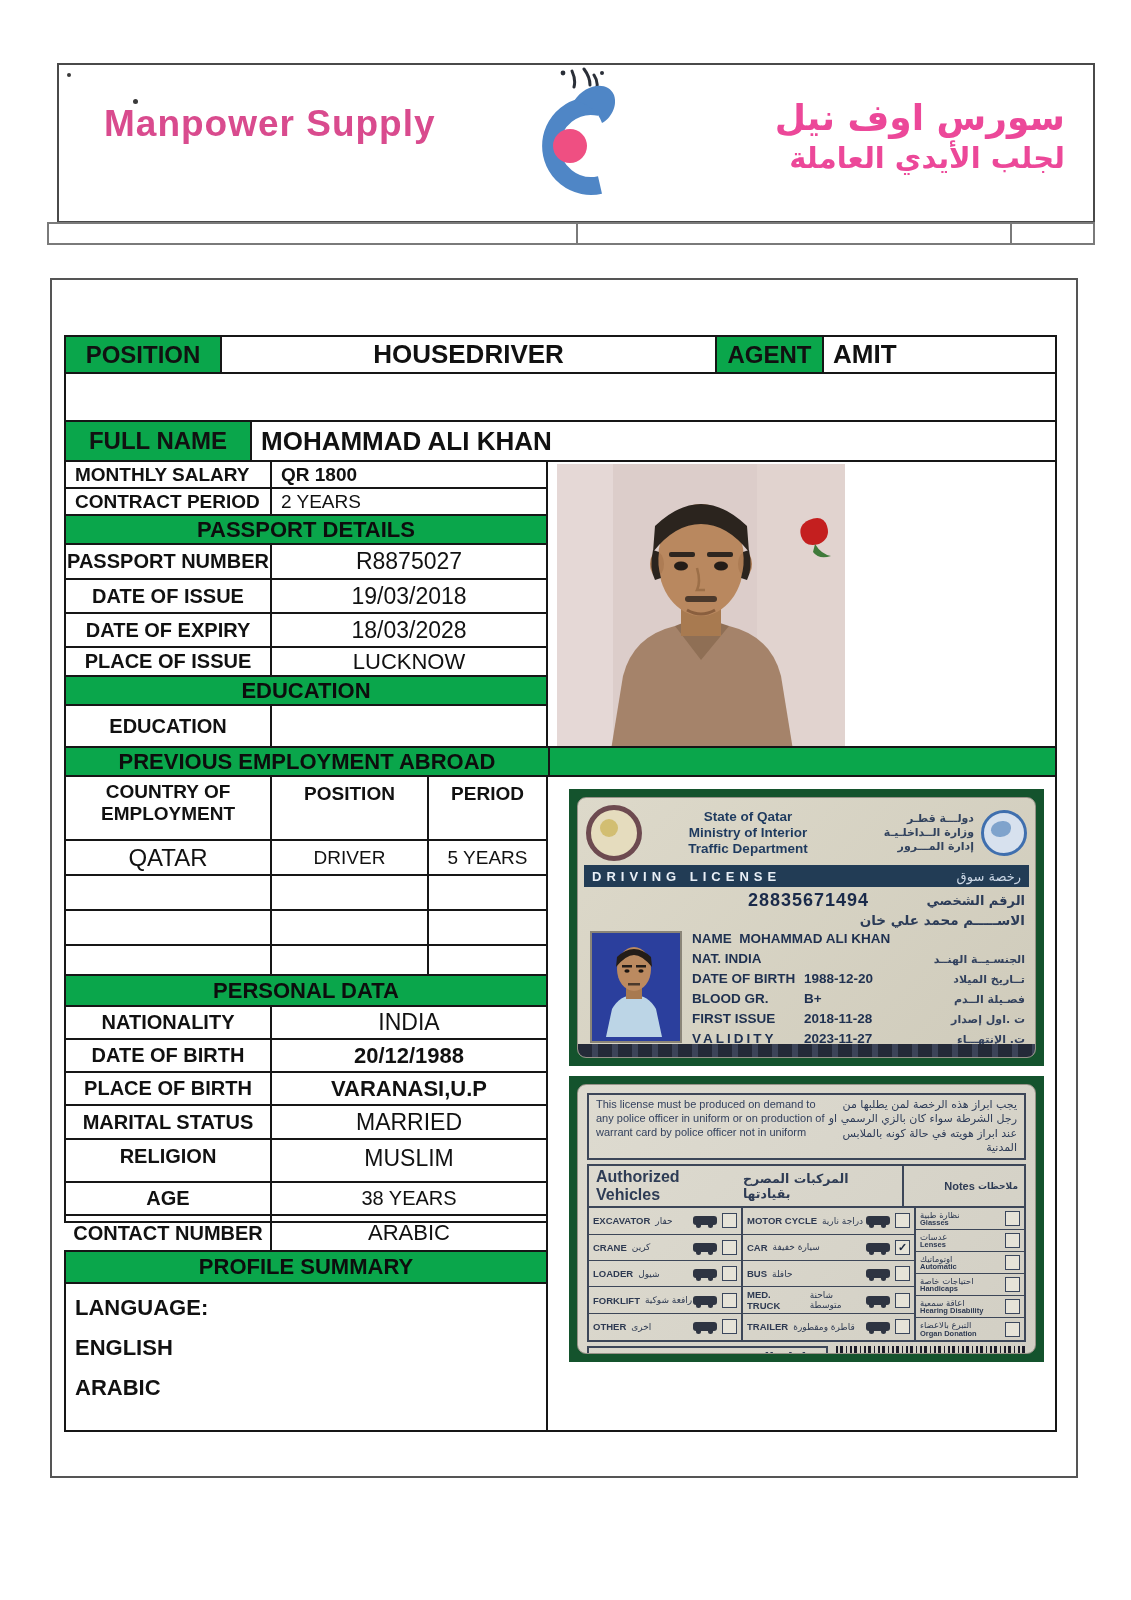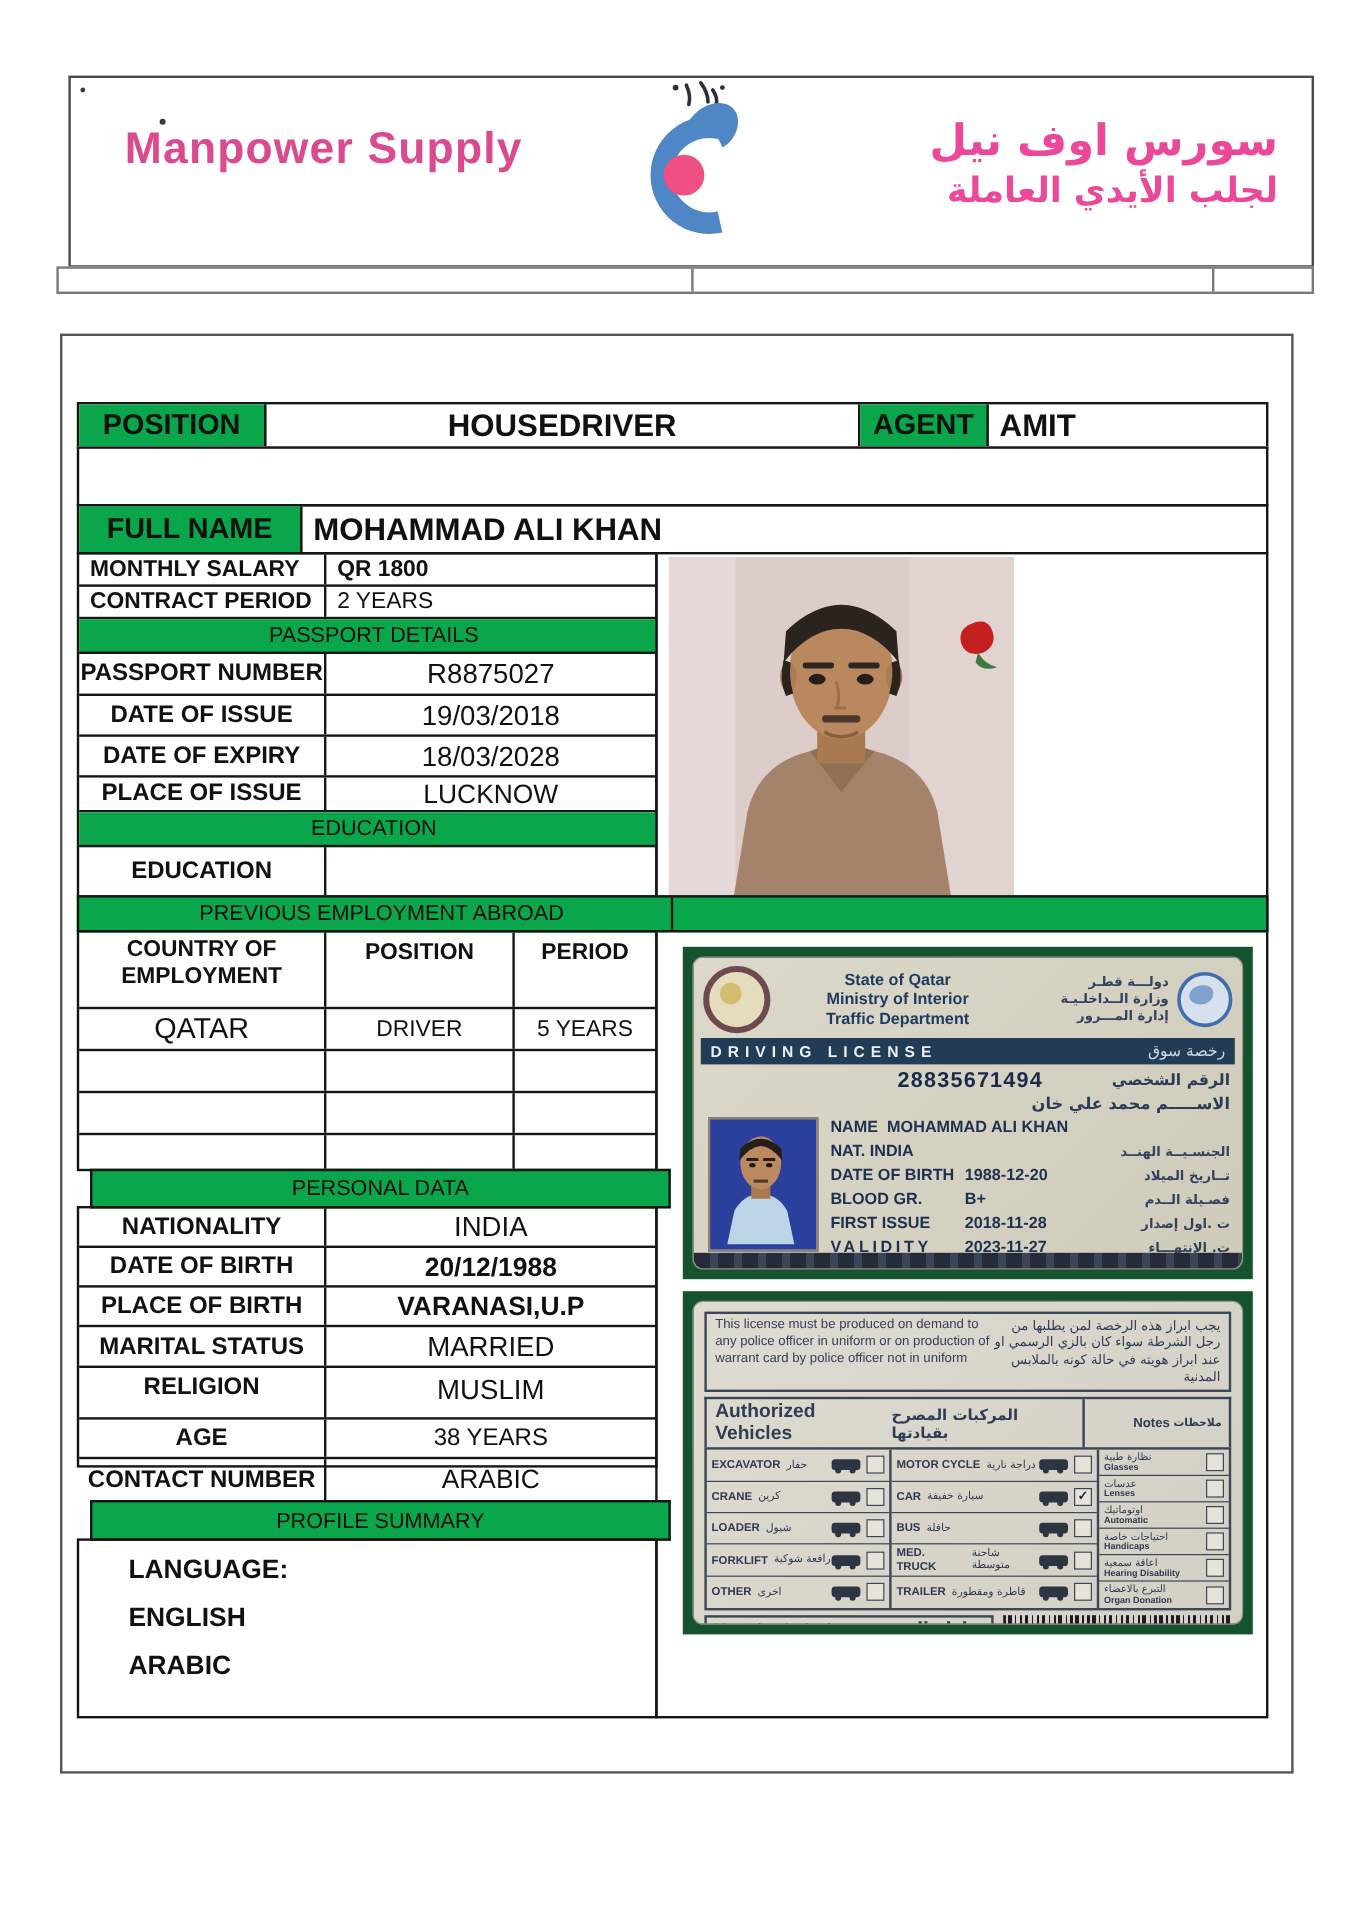--- a/index.html
+++ b/index.html
@@ -25,21 +25,21 @@
   
   .main-box{left:50px;top:278px;width:1028px;height:1200px;border:2px solid #555;background:#fff;}
   .green{background:#0aa64b;}
   .row{display:flex;box-sizing:border-box;}
   .cell{box-sizing:border-box;display:flex;align-items:center;justify-content:center;overflow:hidden;}
   .rb{border-right:2px solid #161616;}
   .bb{border-bottom:2px solid #161616;}
   .bdr{border:2px solid #161616;}
   .b{font-weight:bold;}
   .lpad{justify-content:flex-start;padding-left:9px;}
-  .hdr-green{font-weight:normal;font-size:18px;color:#0d0d0d;margin-left:11px;}
+  .hdr-green{font-weight:bold;font-size:22px;color:#0d0d0d;}
   
   .tblA{left:12px;top:180px;width:484px;height:288px;}
   .barB{left:12px;top:466px;width:993px;height:31px;z-index:3;display:flex;}
   .tblC{left:12px;top:495px;width:484px;height:201px;}
   .grnD{left:12px;top:694px;width:484px;height:33px;}
   .tblE{left:12px;top:725px;width:484px;height:218px;}
   .grnF{left:12px;top:970px;width:484px;height:34px;}
   .boxG{left:12px;top:1002px;width:484px;height:150px;border:2px solid #161616;}
   .rightcol{left:494px;top:180px;width:511px;height:972px;border:2px solid #161616;background:#fff;}
   .lbl19{font-size:19px;font-weight:bold;}
@@ -505,21 +505,21 @@
       </div>
       <div class="row" style="height:34px;">
         <div class="cell rb lbl20" style="width:206px;">CONTACT NUMBER</div>
         <div class="cell val22" style="flex:1;">ARABIC</div>
       </div>
     </div>
 
     <div class="abs bdr grnF green cell hdr-green">PROFILE SUMMARY</div>
 
     <div class="abs boxG">
-      <div style="padding-top:4px;padding-left:32px;">
+      <div style="padding-top:4px;">
         <div class="langline">LANGUAGE:</div>
         <div class="langline">ENGLISH</div>
         <div class="langline">ARABIC</div>
       </div>
     </div>
 
   </div>
 </div>
 
 </body></html>

